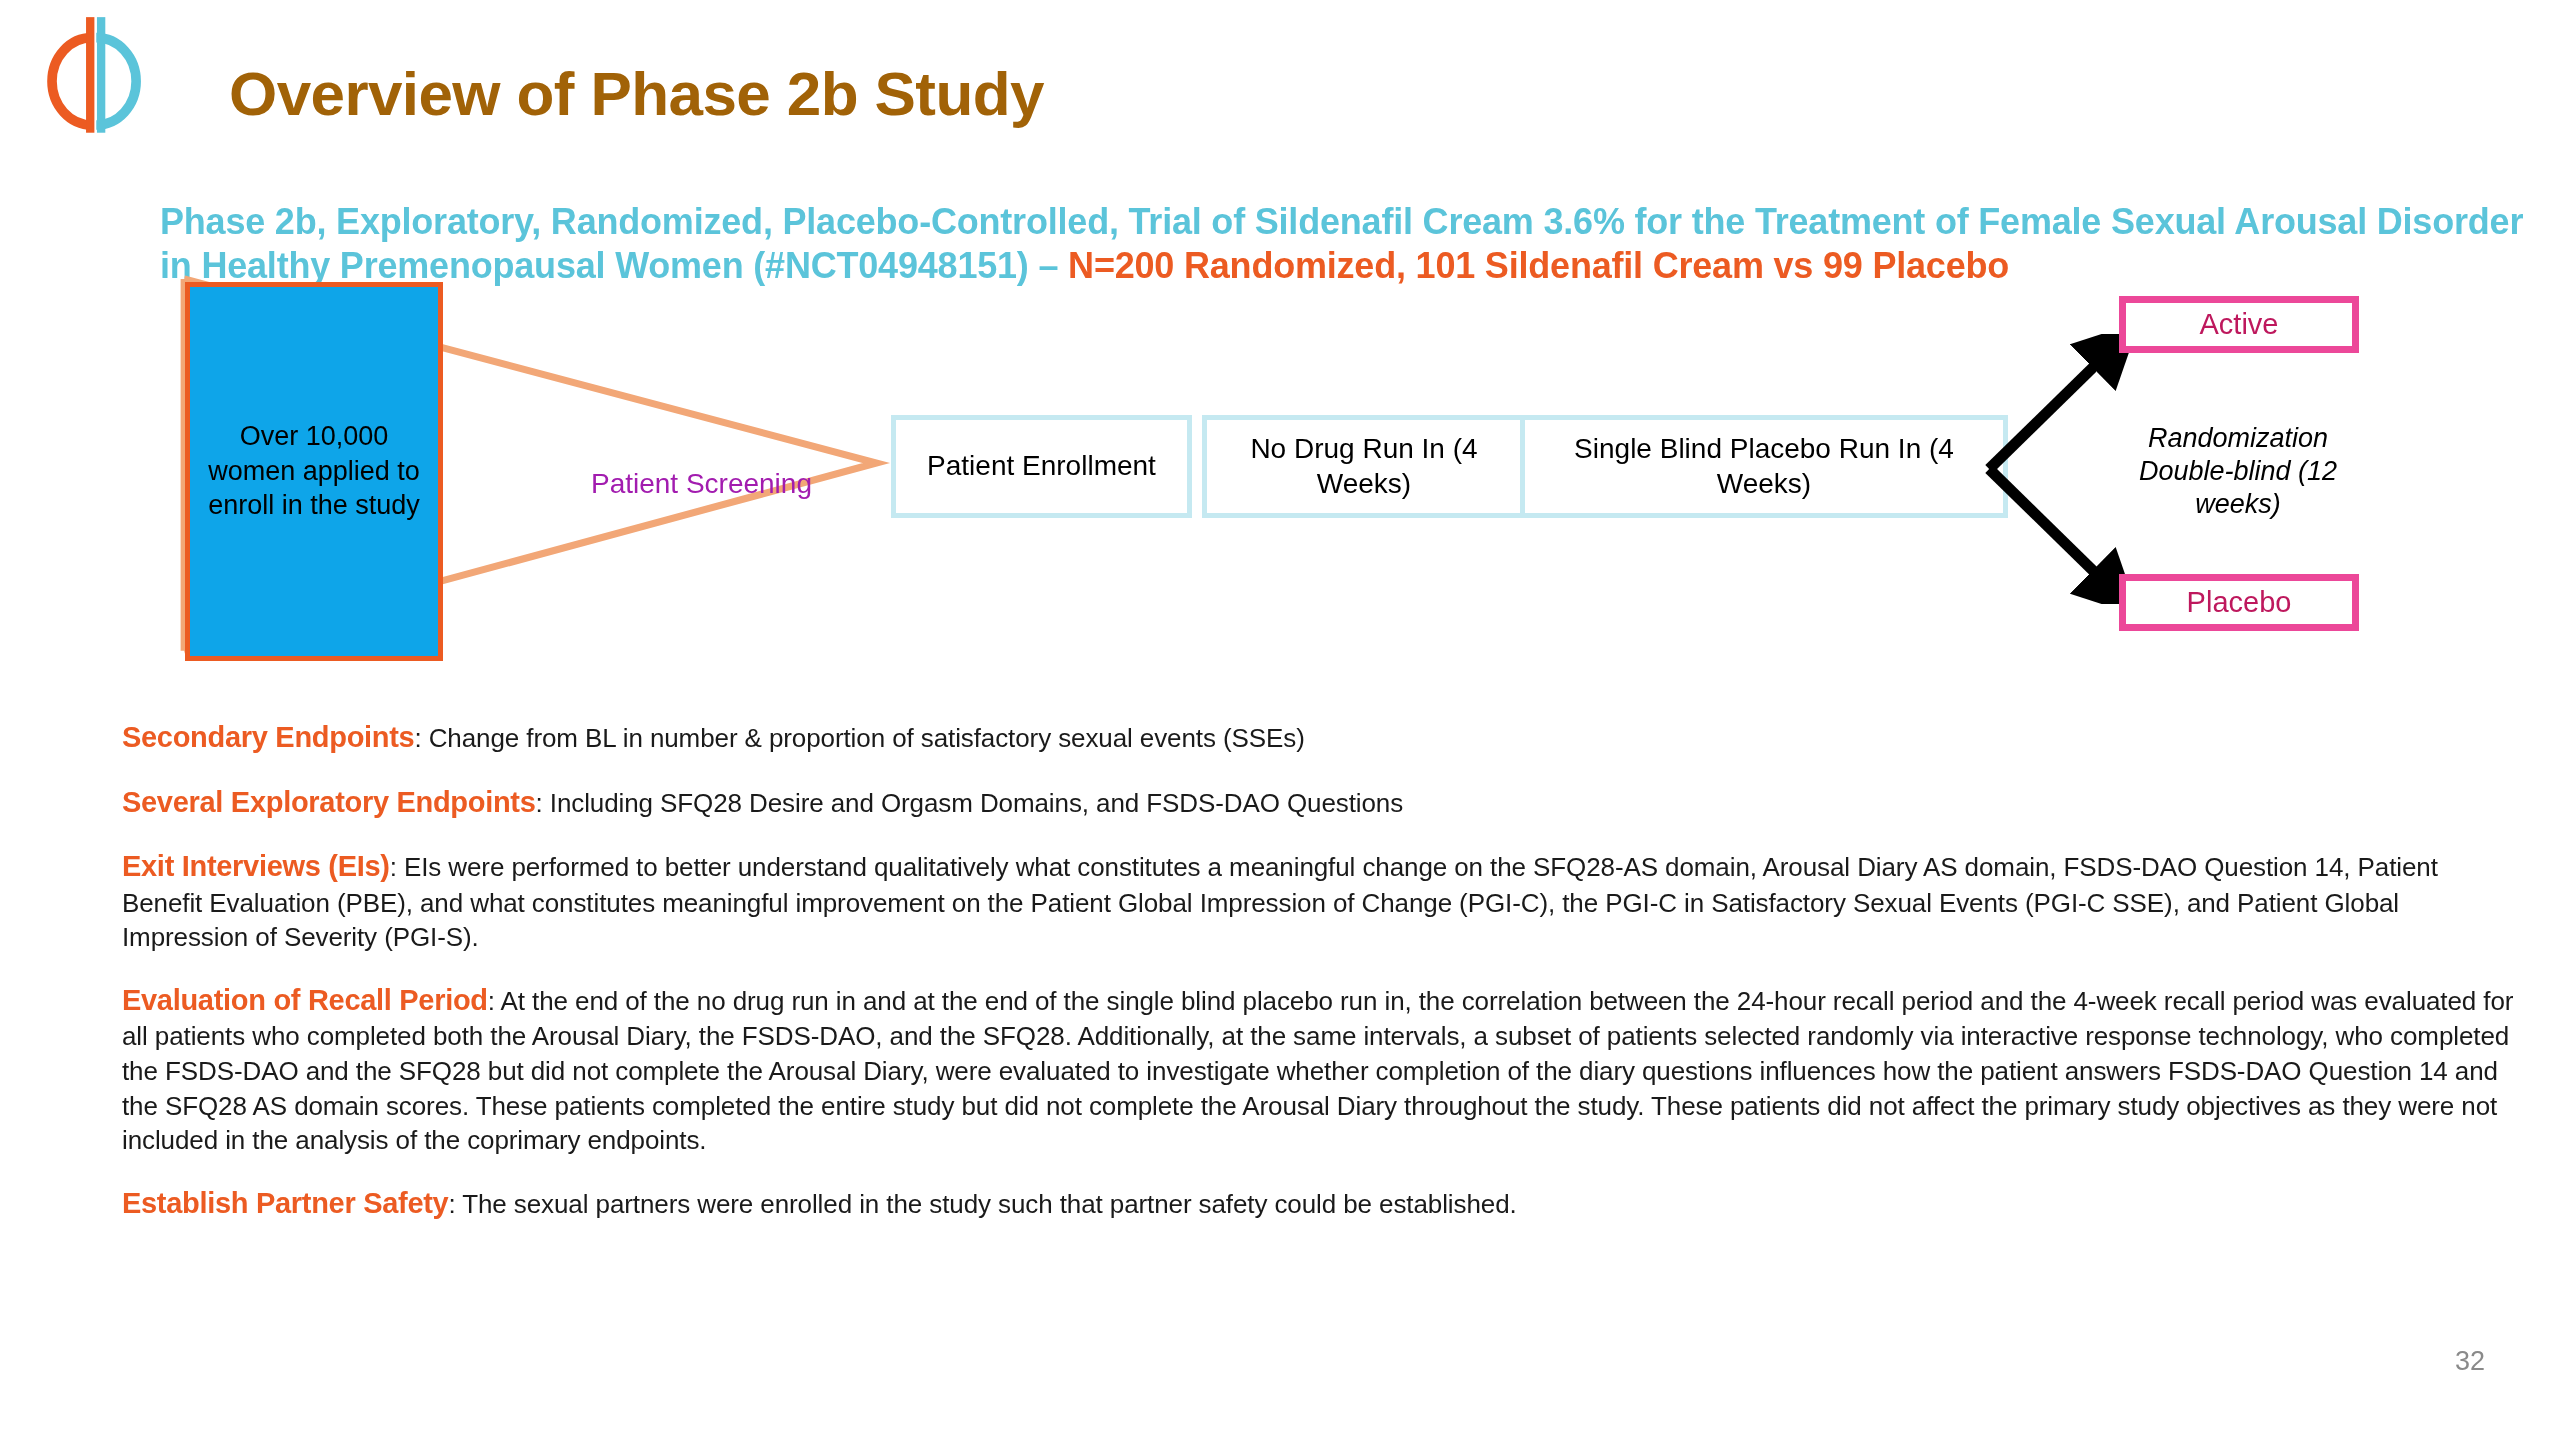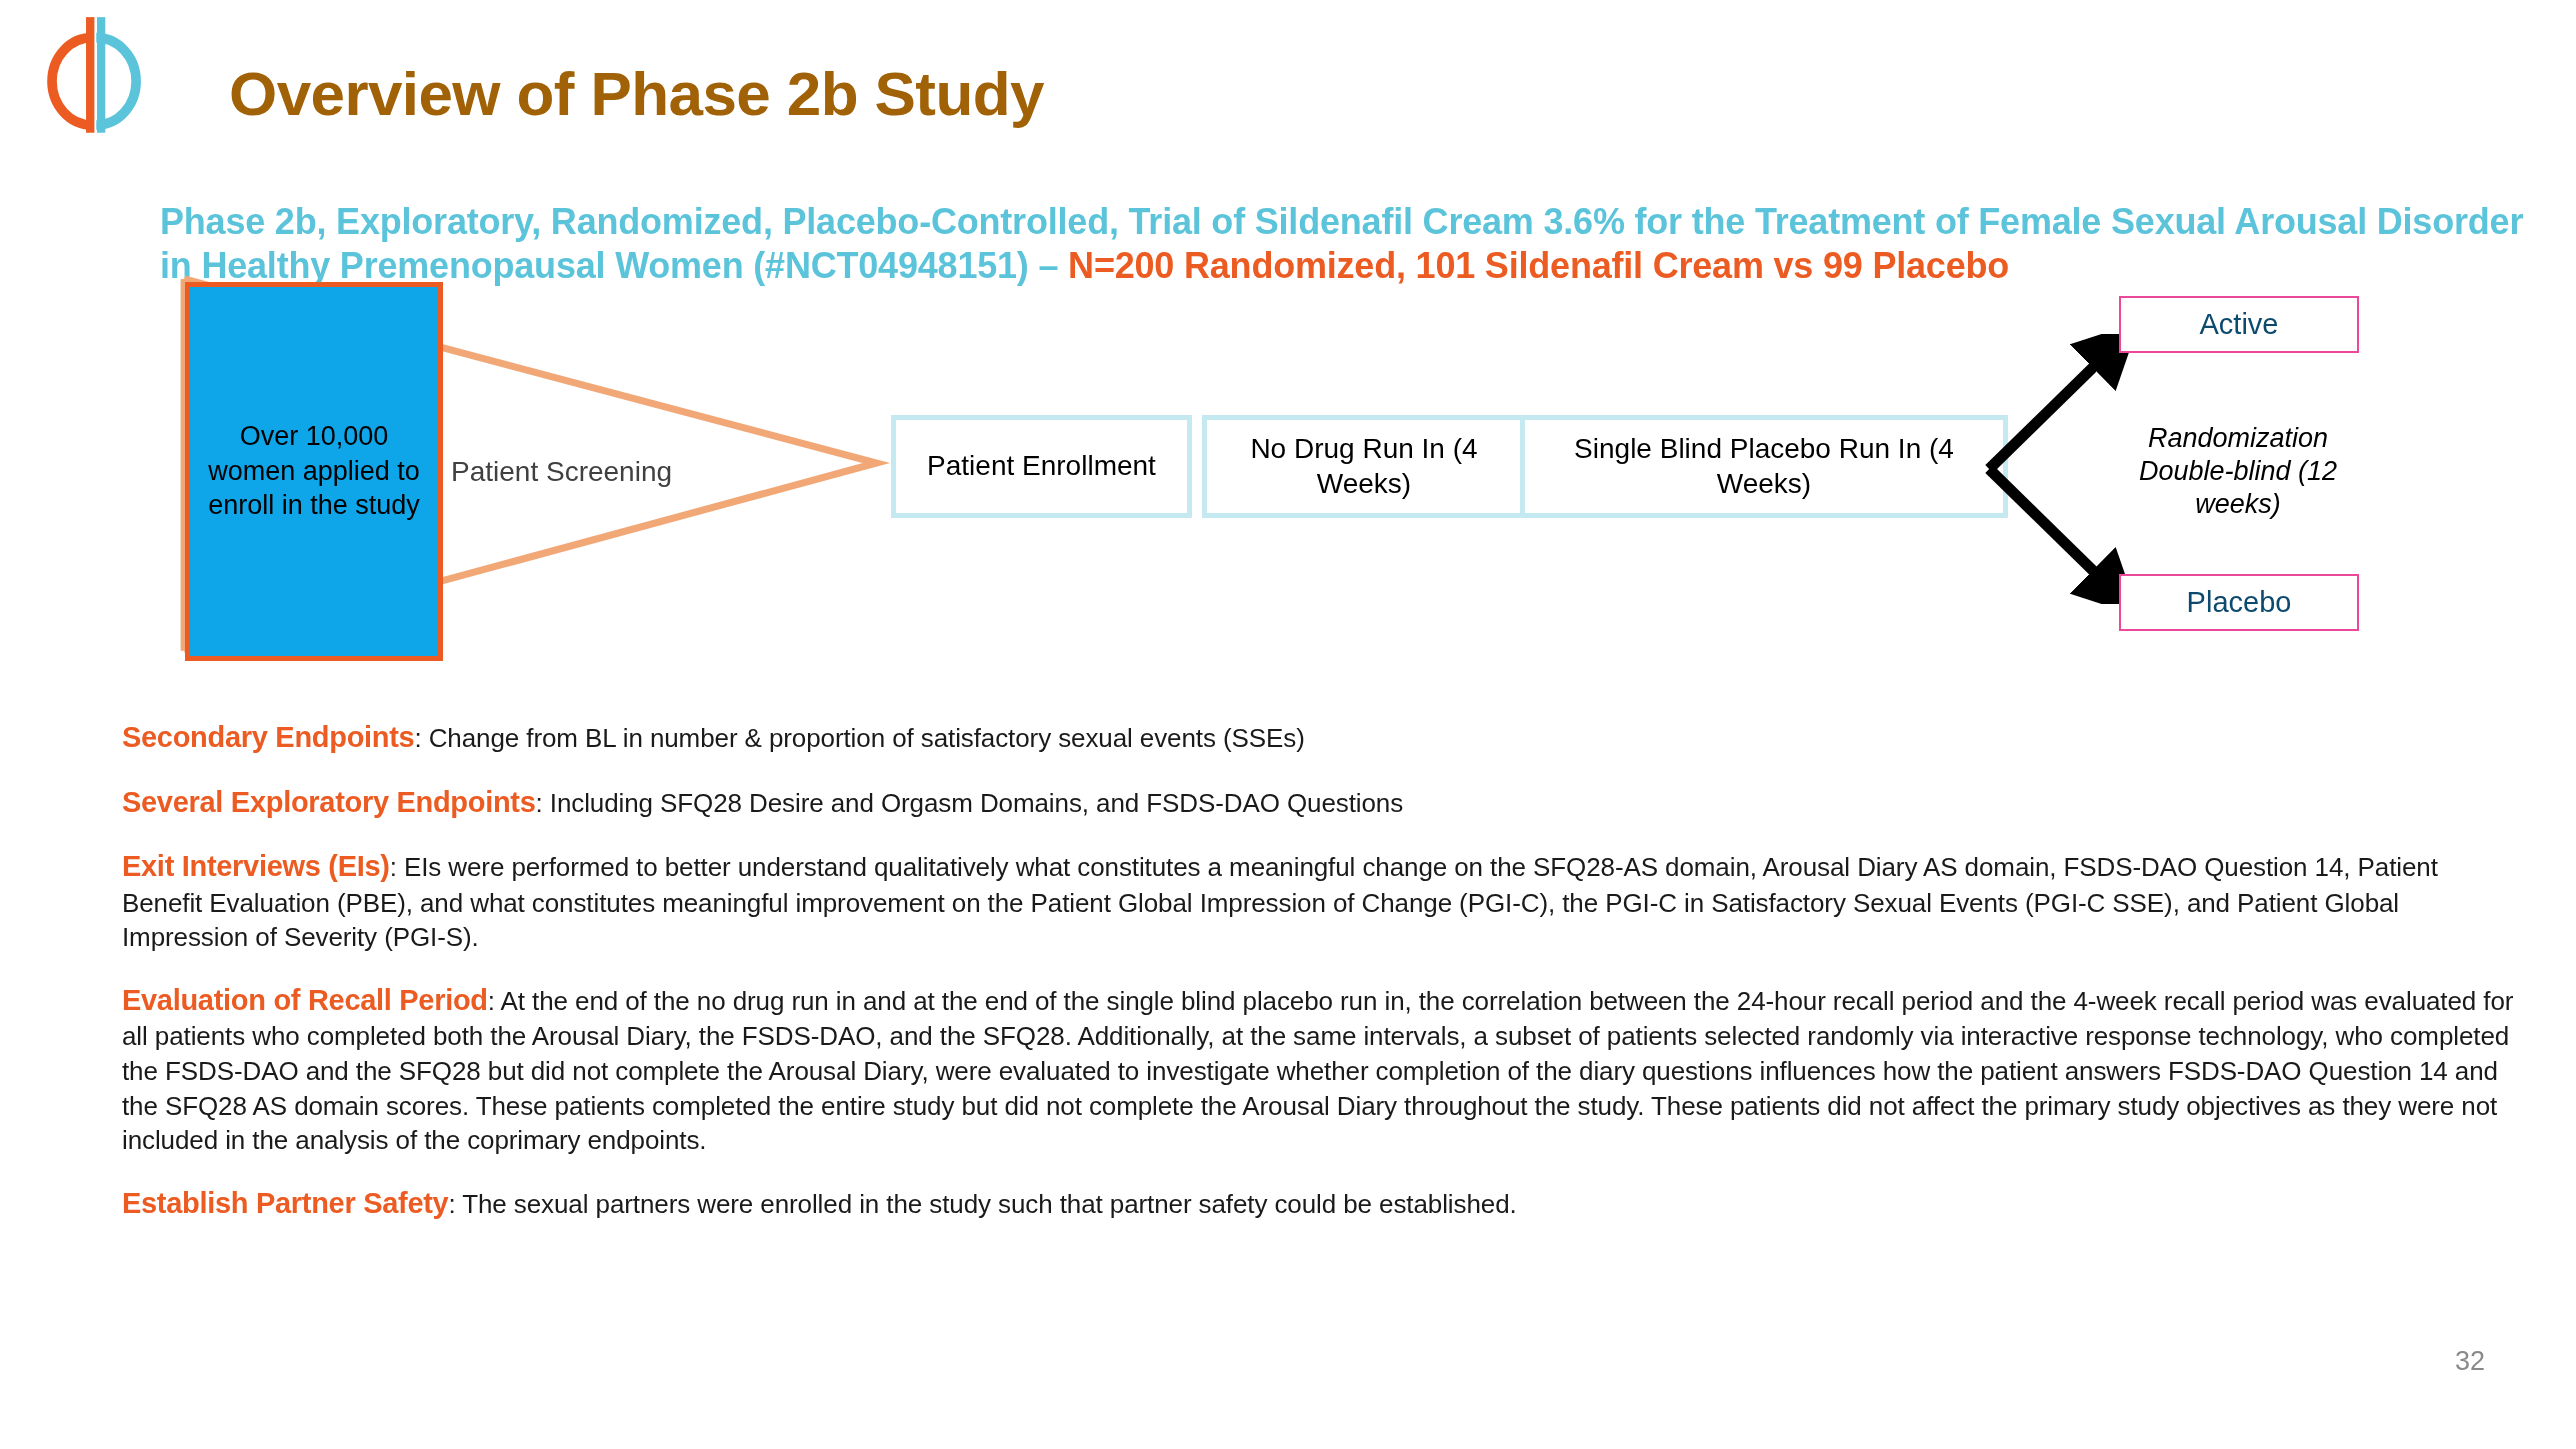--- a/index.html
+++ b/index.html
@@ -83,25 +83,25 @@
     font-size: 27px;
     color: #000;
     text-align: center;
     line-height: 1.28;
     padding: 0 14px;
   }
 
   .funnel-label {
     position: absolute;
     left: 451px;
-    top: 186px;
+    top: 198px;
     width: 361px;
-    text-align: left;
+    text-align: right;
     font-size: 28px;
-    color: #404040;
+    color: #a21caf;
   }
 
   .stage-box {
     position: absolute;
     border: 5.8px solid #C5E9F1;
     background: #ffffff;
     box-sizing: border-box;
     display: flex;
     align-items: center;
     justify-content: center;
@@ -109,28 +109,28 @@
     font-size: 28px;
     color: #000;
     line-height: 1.22;
   }
   #box-enroll  { left: 891px; top: 145px; width: 301px; height: 103px; }
   #box-nodrug  { left: 1202px; top: 145px; width: 324px; height: 103px; }
   #box-placebo { left: 1520px; top: 145px; width: 488px; height: 103px; }
 
   .arm-box {
     position: absolute;
-    border: 2px solid #ec4899;
+    border: 7px solid #ec4899;
     background: #ffffff;
     box-sizing: border-box;
     display: flex;
     align-items: center;
     justify-content: center;
     font-size: 29px;
-    color: #0c4a6e;
+    color: #be185d;
   }
   #box-active  { left: 2119px; top: 26px;  width: 240px; height: 57px; }
   #box-placebo-arm { left: 2119px; top: 304px; width: 240px; height: 57px; }
 
   .rand-label {
     position: absolute;
     left: 2109px;
     top: 152px;
     width: 258px;
     text-align: center;

